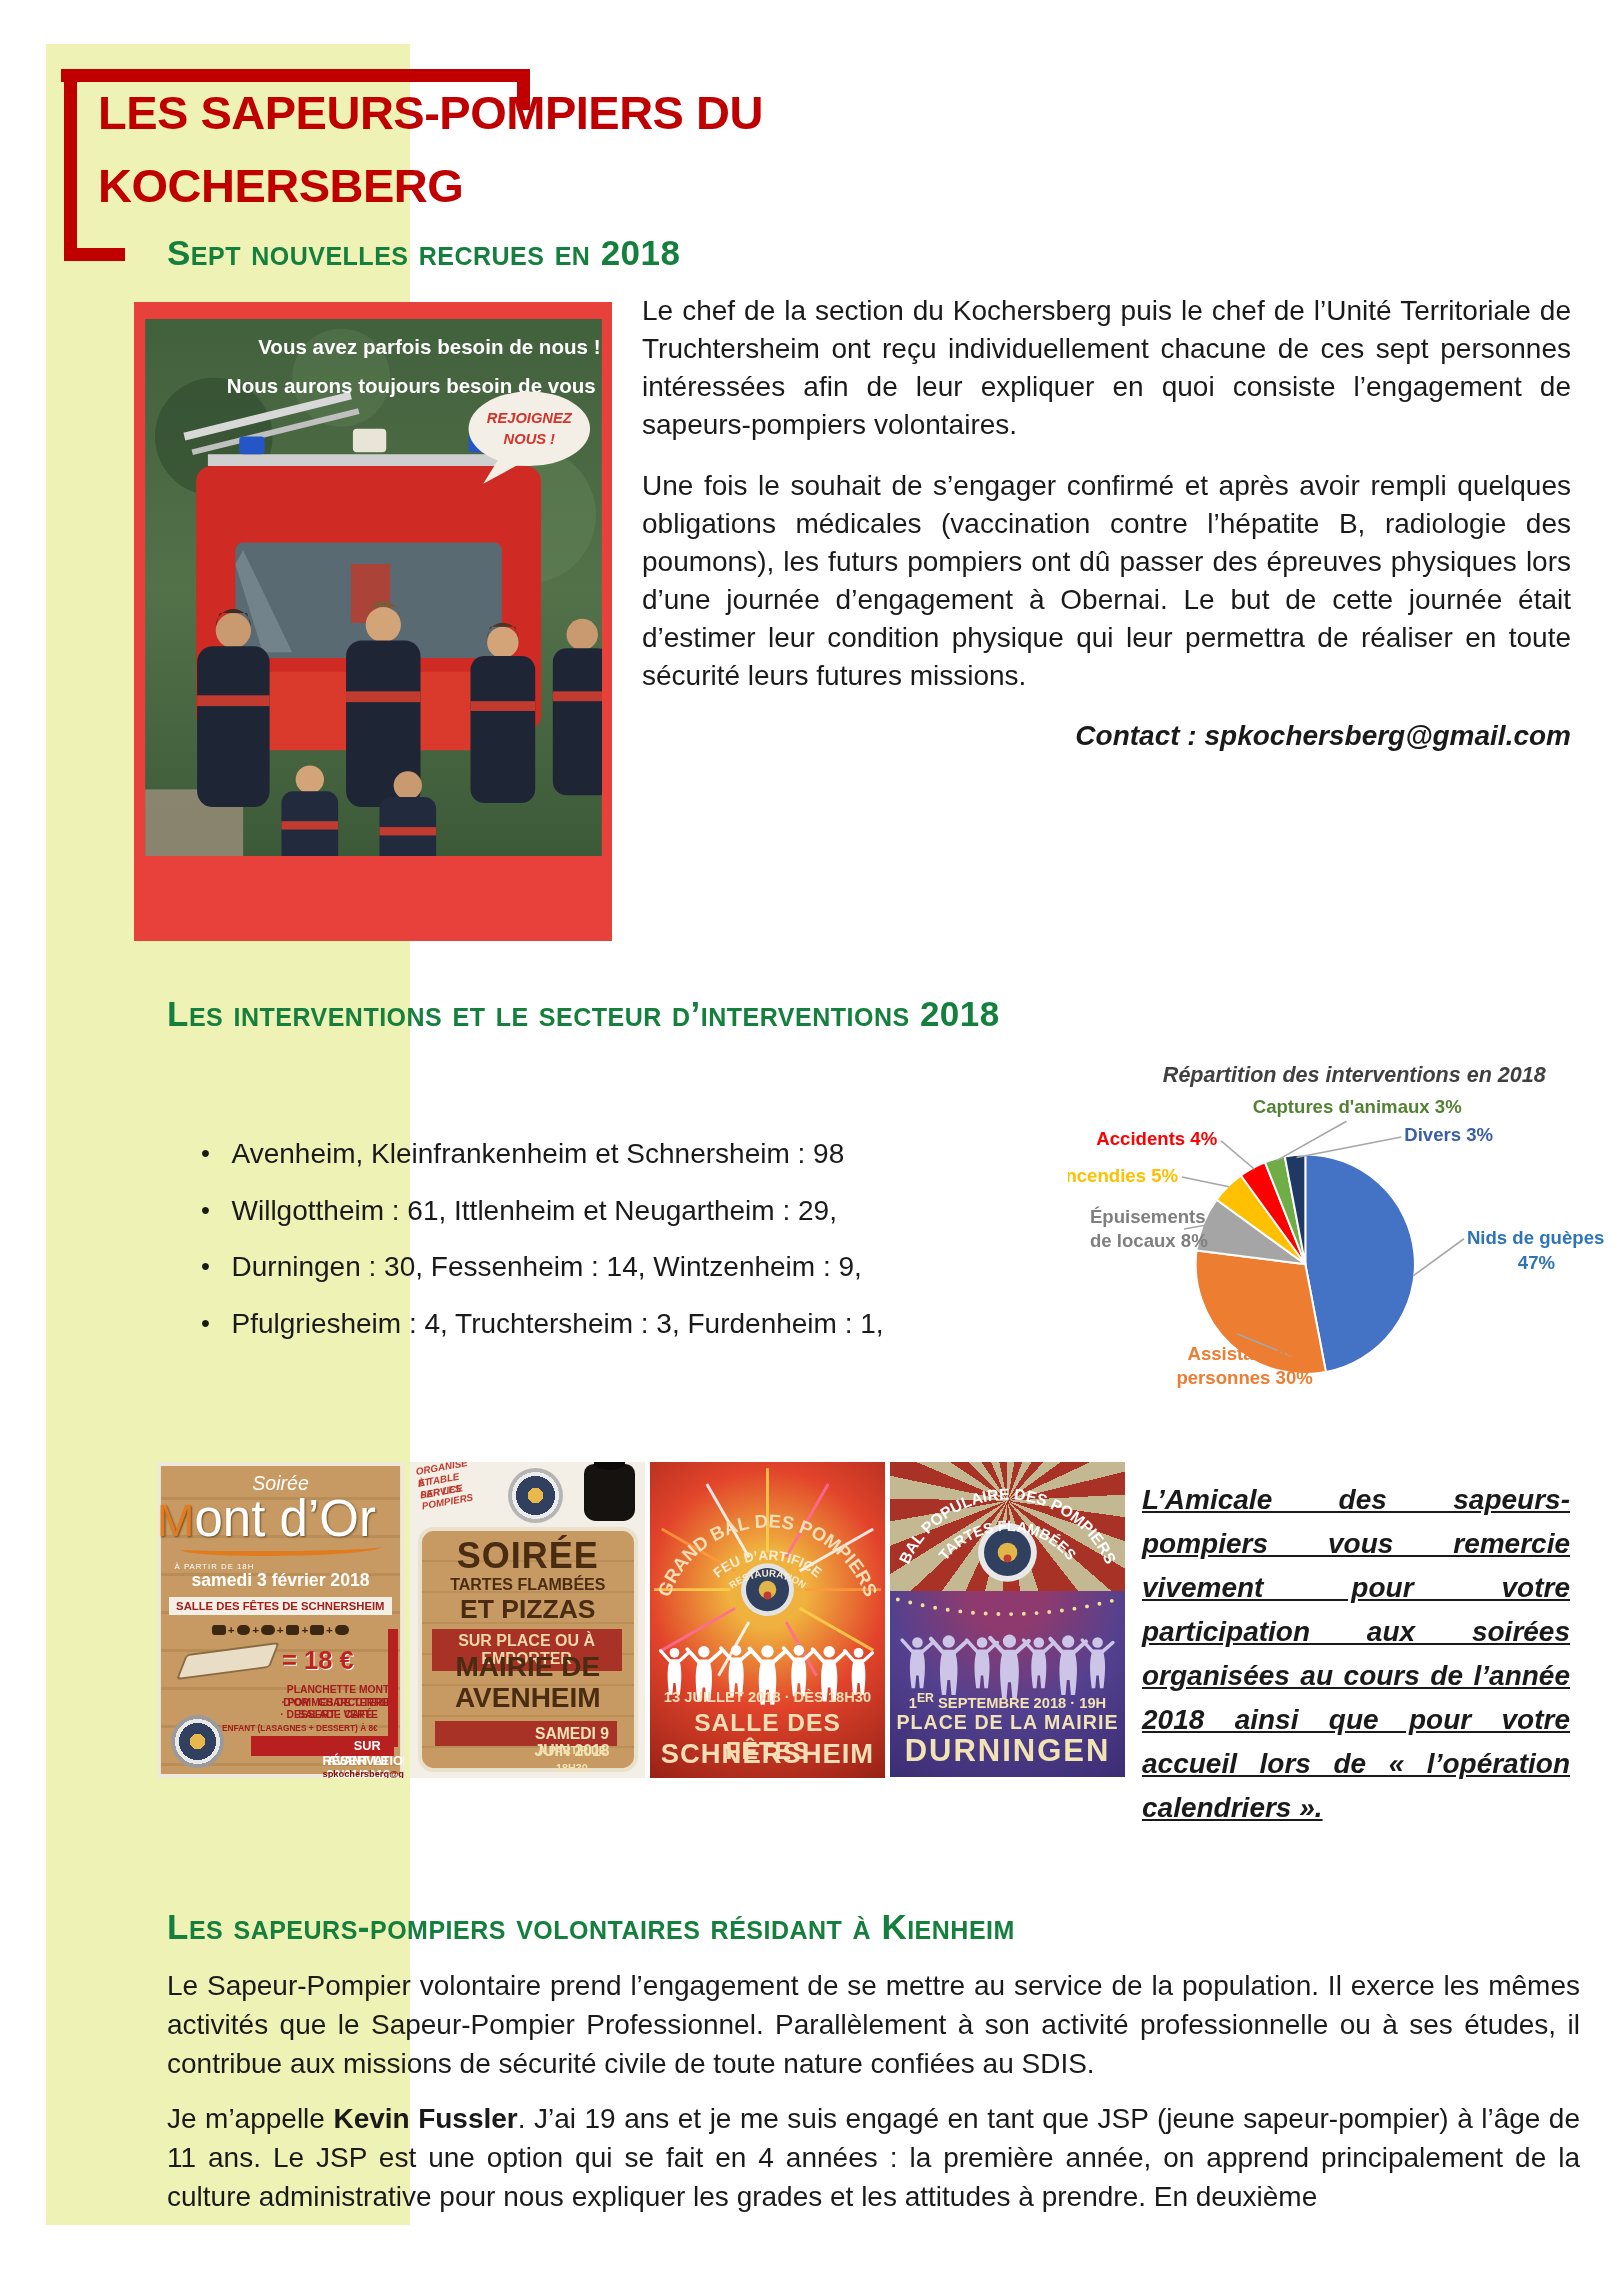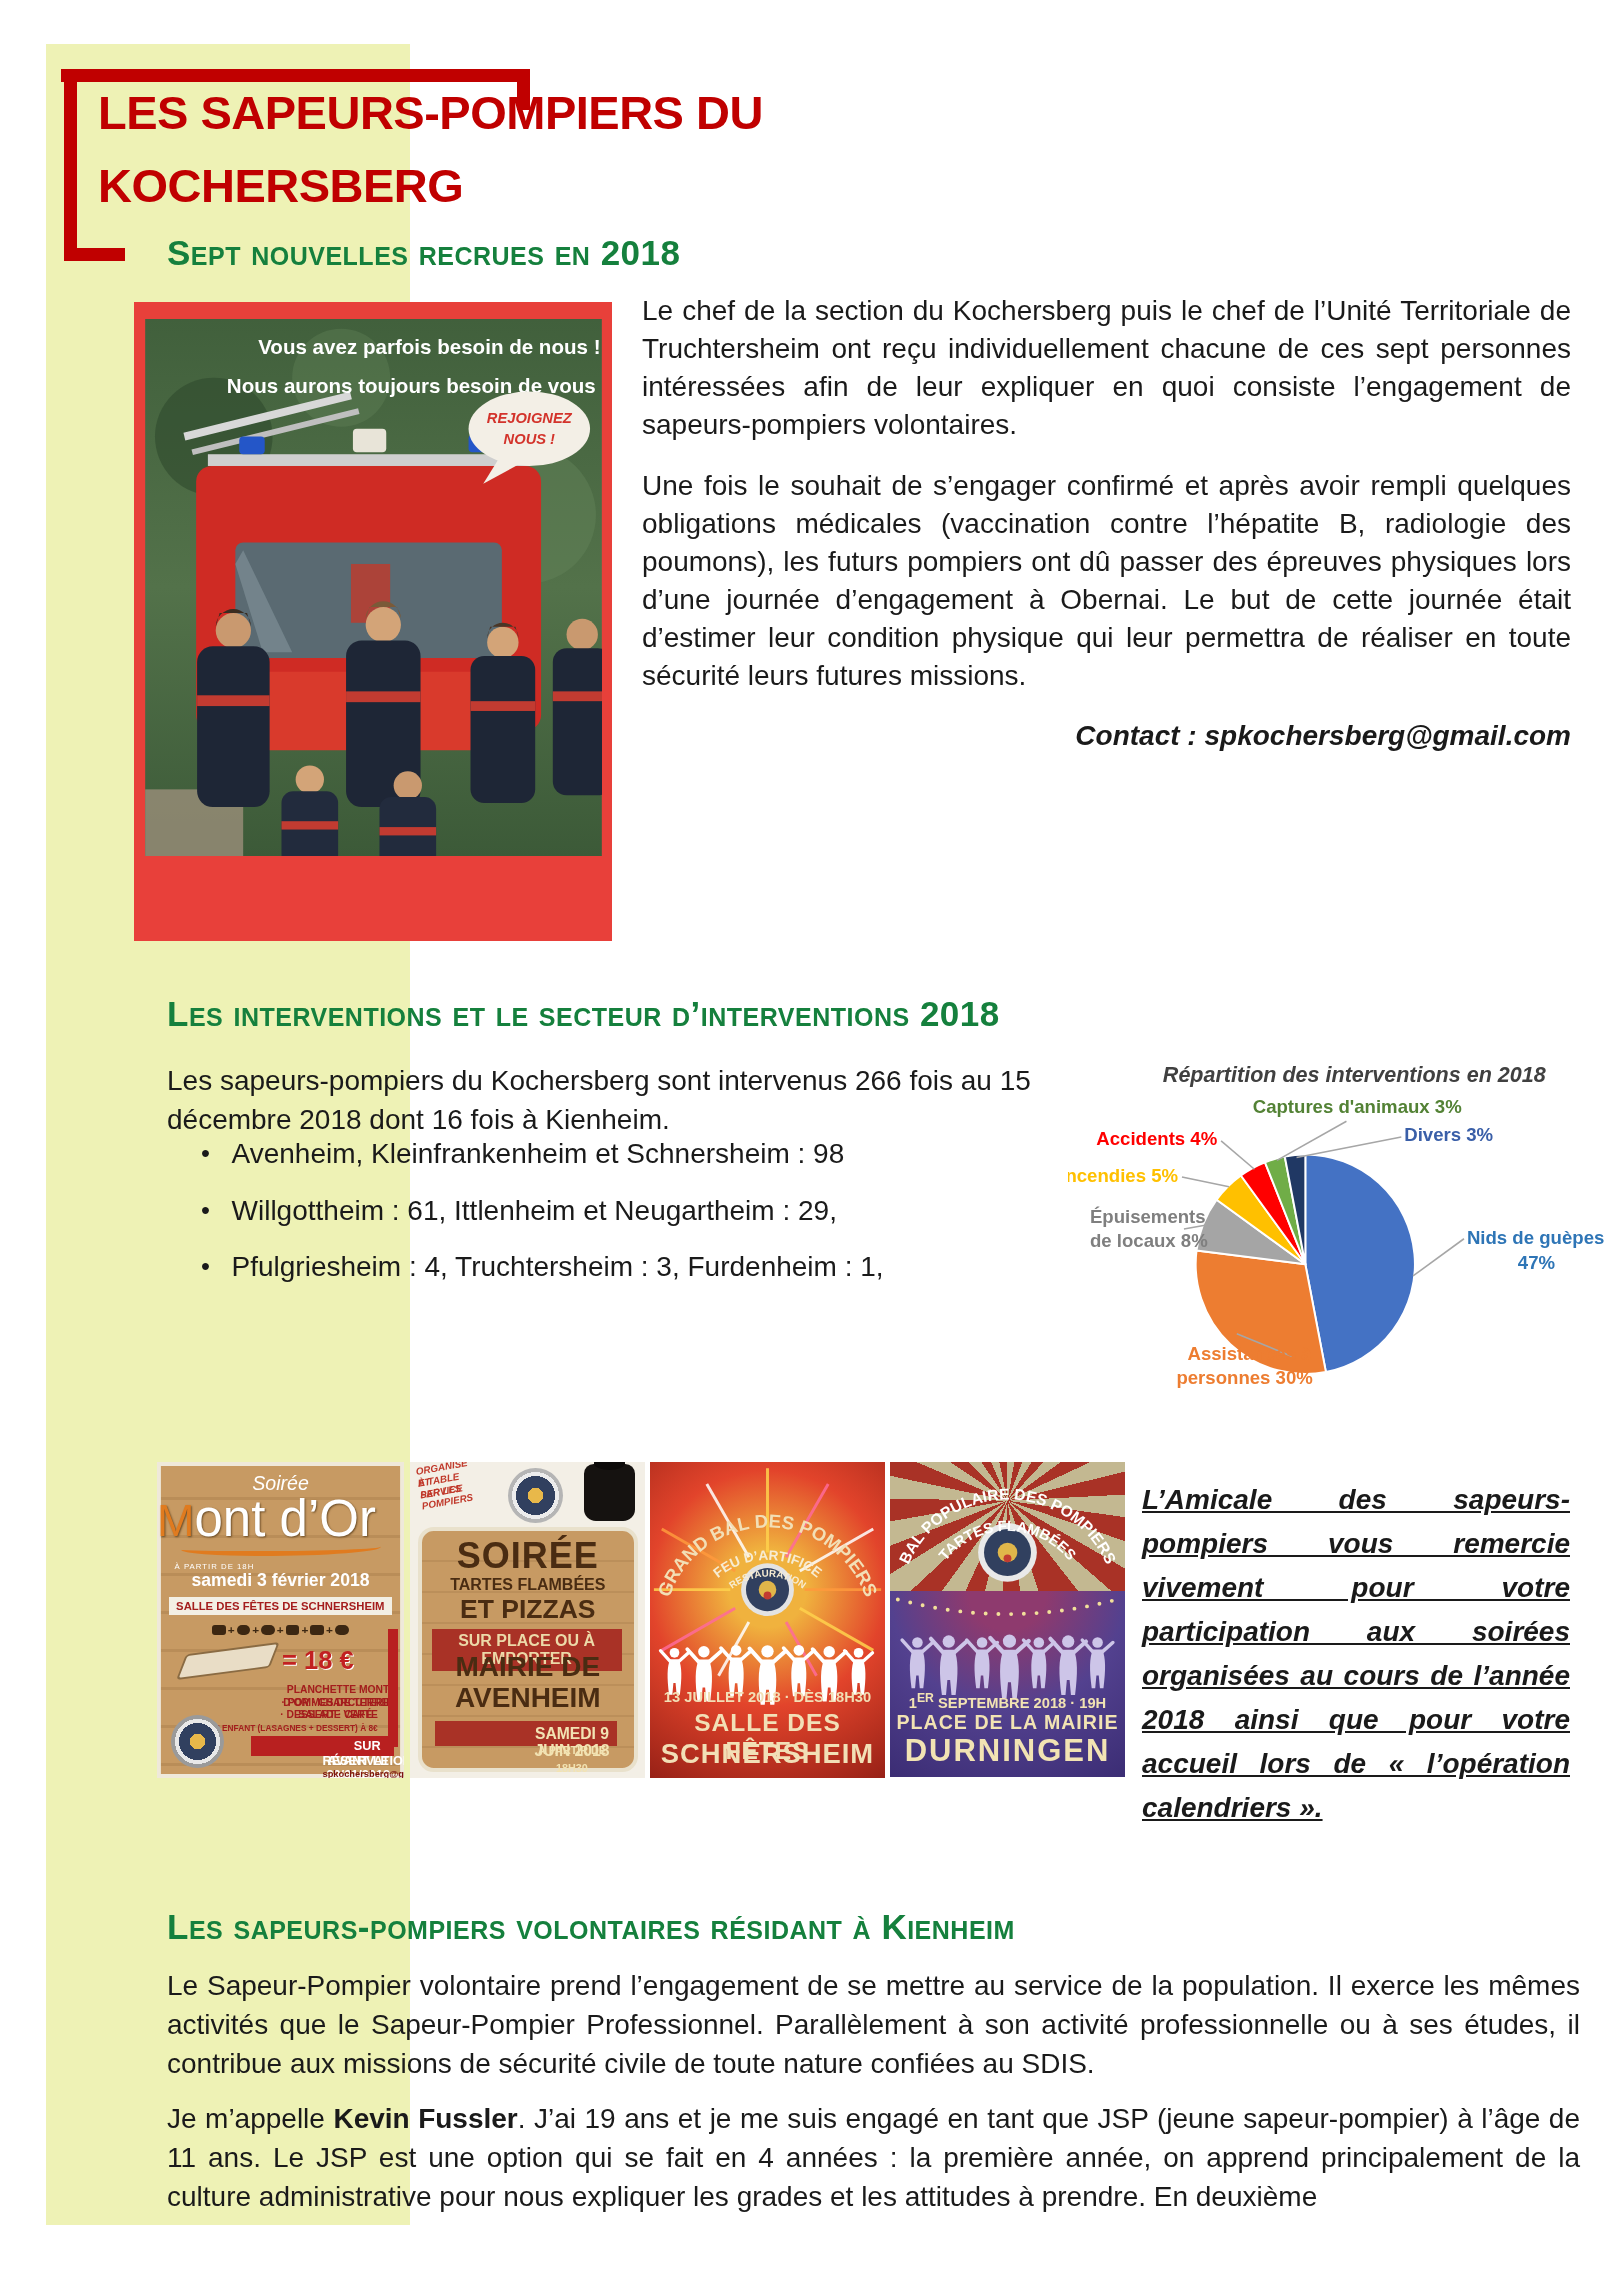--- a/index.html
+++ b/index.html
@@ -210,24 +210,24 @@
     </div>
   </div>
 
   <div class="col-right">
     <p>Le chef de la section du Kochersberg puis le chef de l’Unité Territoriale de Truchtersheim ont reçu individuellement chacune de ces sept personnes intéressées afin de leur expliquer en quoi consiste l’engagement de sapeurs-pompiers volontaires.</p>
     <p>Une fois le souhait de s’engager confirmé et après avoir rempli quelques obligations médicales (vaccination contre l’hépatite B, radiologie des poumons), les futurs pompiers ont dû passer des épreuves physiques lors d’une journée d’engagement à Obernai. Le but de cette journée était d’estimer leur condition physique qui leur permettra de réaliser en toute sécurité leurs futures missions.</p>
     <p class="contact-line">Contact : spkochersberg@gmail.com</p>
   </div>
 
   <h2 class="sc h-interv">Les interventions et le secteur d’interventions 2018</h2>
-  <p class="interv-intro">Les sapeurs-pompiers du Kochersberg sont intervenus 266 fois au 15 décembre 2018 dont 16 fois à Kienheim.</p>
   <ul class="interv-list">
     <li><span>Avenheim, Kleinfrankenheim et Schnersheim : 98</span></li>
     <li><span>Willgottheim : 61, Ittlenheim et Neugartheim : 29,</span></li>
+    <li><span>Durningen : 30, Fessenheim : 14, Wintzenheim : 9,</span></li>
     <li><span>Pfulgriesheim : 4, Truchtersheim : 3, Furdenheim : 1,</span></li>
   </ul>
 
   <div class="chart">
     <svg width="553" height="376" viewBox="0 0 564 384">
       <text class="pc-title" x="292" y="44" text-anchor="middle">Répartition des interventions en 2018</text>
       <g stroke="#ffffff" stroke-width="2" stroke-linejoin="round">
         <path d="M242,230 L242,118 A112,112 0 0 1 263,340 Z" fill="#4472C4"></path>
         <path d="M242,230 L263,340 A112,112 0 0 1 130.9,216 Z" fill="#ED7D31"></path>
         <path d="M242,230 L130.9,216 A112,112 0 0 1 151.4,164.2 Z" fill="#A5A5A5"></path>

